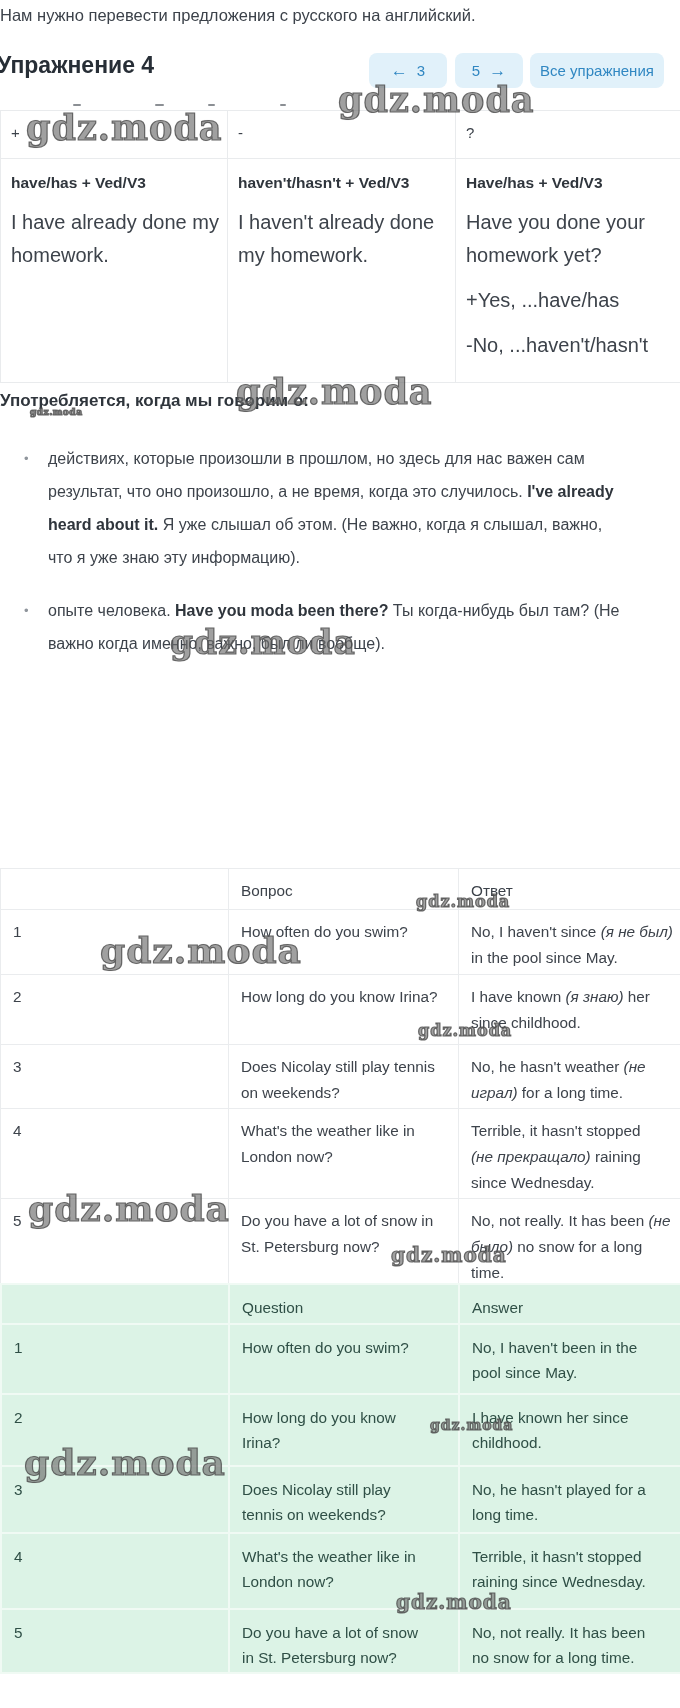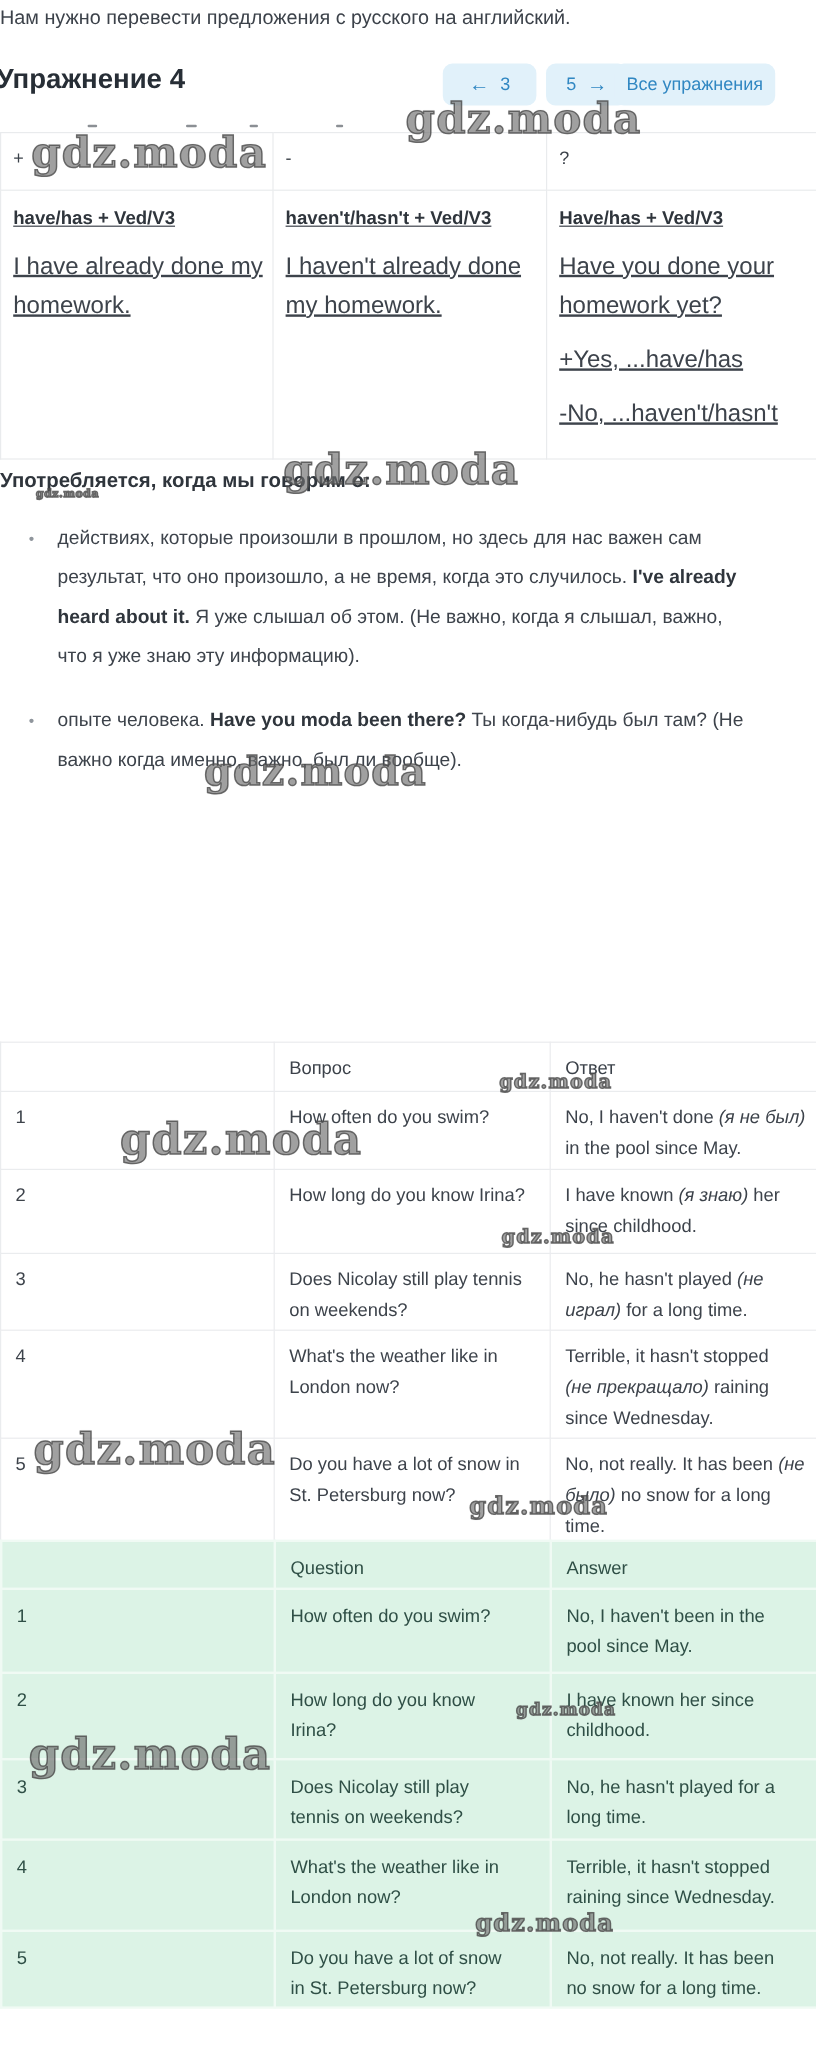--- a/index.html
+++ b/index.html
@@ -12,34 +12,34 @@
   .intro { position:absolute; top:6px; left:0; font-size:16.5px; color:#3c424a; white-space:pre; }
   .title { position:absolute; top:52px; left:-3px; font-size:23px; font-weight:bold; color:#272e36; }
   .btn {
     position:absolute; top:53px; height:35px; border:none; border-radius:8px;
     background:#e1f1fa; color:#3087c2; font-size:15px; font-family:inherit;
     display:flex; align-items:center; justify-content:center; gap:9px; cursor:pointer; padding:0;
   }
   .btn .arr { font-size:17px; line-height:1; }
   .btn-prev { left:369px; width:78px; }
   .btn-next { left:455px; width:68px; }
-  .btn-all  { left:512px; width:134px; font-size:15px; }
+  .btn-all  { left:530px; width:134px; font-size:15px; }
 
   .artifact { position:absolute; top:104px; height:2px; background:#8b8f94; border-radius:1px; }
 
   table.t1 { position:absolute; top:110px; left:0; width:680px; border-collapse:collapse; table-layout:fixed; }
   .t1 td { border:1px solid #e9ebed; vertical-align:top; padding:13px 10px 8px 10px; }
   .t1 .sign-row td { height:48px; font-size:15px; color:#3c424a; }
-  .t1 .body-row td { height:220px;text-decoration:underline; }
+  .t1 .body-row td { height:220px; }
   .t1 .formula { font-weight:bold; font-size:15.5px; color:#2f353c; margin:2px 0 14px; white-space:pre; }
   .t1 p.ex { font-size:20px; line-height:33px; margin:6px 0 12px; white-space:pre; }
   .t1 p.ex:empty { display:none; }
 
   .usage-h { position:absolute; top:391px; left:0; font-size:17px; font-weight:bold; color:#2f353c; white-space:pre; }
-  .bullets { position:absolute; top:432px; left:0; width:680px; margin:0; padding:0; list-style:none; }
+  .bullets { position:absolute; top:442px; left:0; width:680px; margin:0; padding:0; list-style:none; }
   .bullets li { position:relative; padding-left:48px; margin:0 0 20px 0; font-size:16px; line-height:33px; white-space:pre; color:#3d434b; }
   .bullets li::before { content:"•"; position:absolute; left:24px; top:0; font-size:13px; line-height:33px; color:#8f959c; }
   .bullets b { color:#2f353c; }
   .bullets b:empty, .bullets i:empty { display:none; }
 
   table.t2 { position:absolute; top:868px; left:0; width:680px; border-collapse:collapse; table-layout:fixed; font-size:15.3px; }
   .t2 td { border:1px solid #eaecee; vertical-align:top; padding:9px 6px 2px 12px; line-height:26px; white-space:pre; }
   .t2 .hdr td { color:#3c424a; }
   .t2 i:empty { display:none; }
 
@@ -128,34 +128,34 @@
     </colgroup>
   <tbody>
       <tr class="hdr" style="height:41px">
     <td></td>
     <td>Вопрос</td>
     <td>Ответ</td>
   </tr>
   <tr style="height:65px">
     <td>1</td>
     <td>How often do you swim?</td>
-    <td><span>No, I haven't done </span><i>(я не был)</i><span>
+    <td><span>No, I haven't since </span><i>(я не был)</i><span>
 in the pool since May.</span></td>
   </tr>
   <tr style="height:70px">
     <td>2</td>
     <td>How long do you know Irina?</td>
     <td><span>I have known </span><i>(я знаю)</i><span> her
 since childhood.</span></td>
   </tr>
   <tr style="height:62px">
     <td>3</td>
     <td>Does Nicolay still play tennis
 on weekends?</td>
-    <td><span>No, he hasn't played </span><i>(не
+    <td><span>No, he hasn't weather </span><i>(не
 играл)</i><span> for a long time.</span></td>
   </tr>
   <tr style="height:84px">
     <td>4</td>
     <td>What's the weather like in
 London now?</td>
     <td><span>Terrible, it hasn't stopped
 </span><i>(не прекращало)</i><span> raining
 since Wednesday.</span></td>
   </tr>

